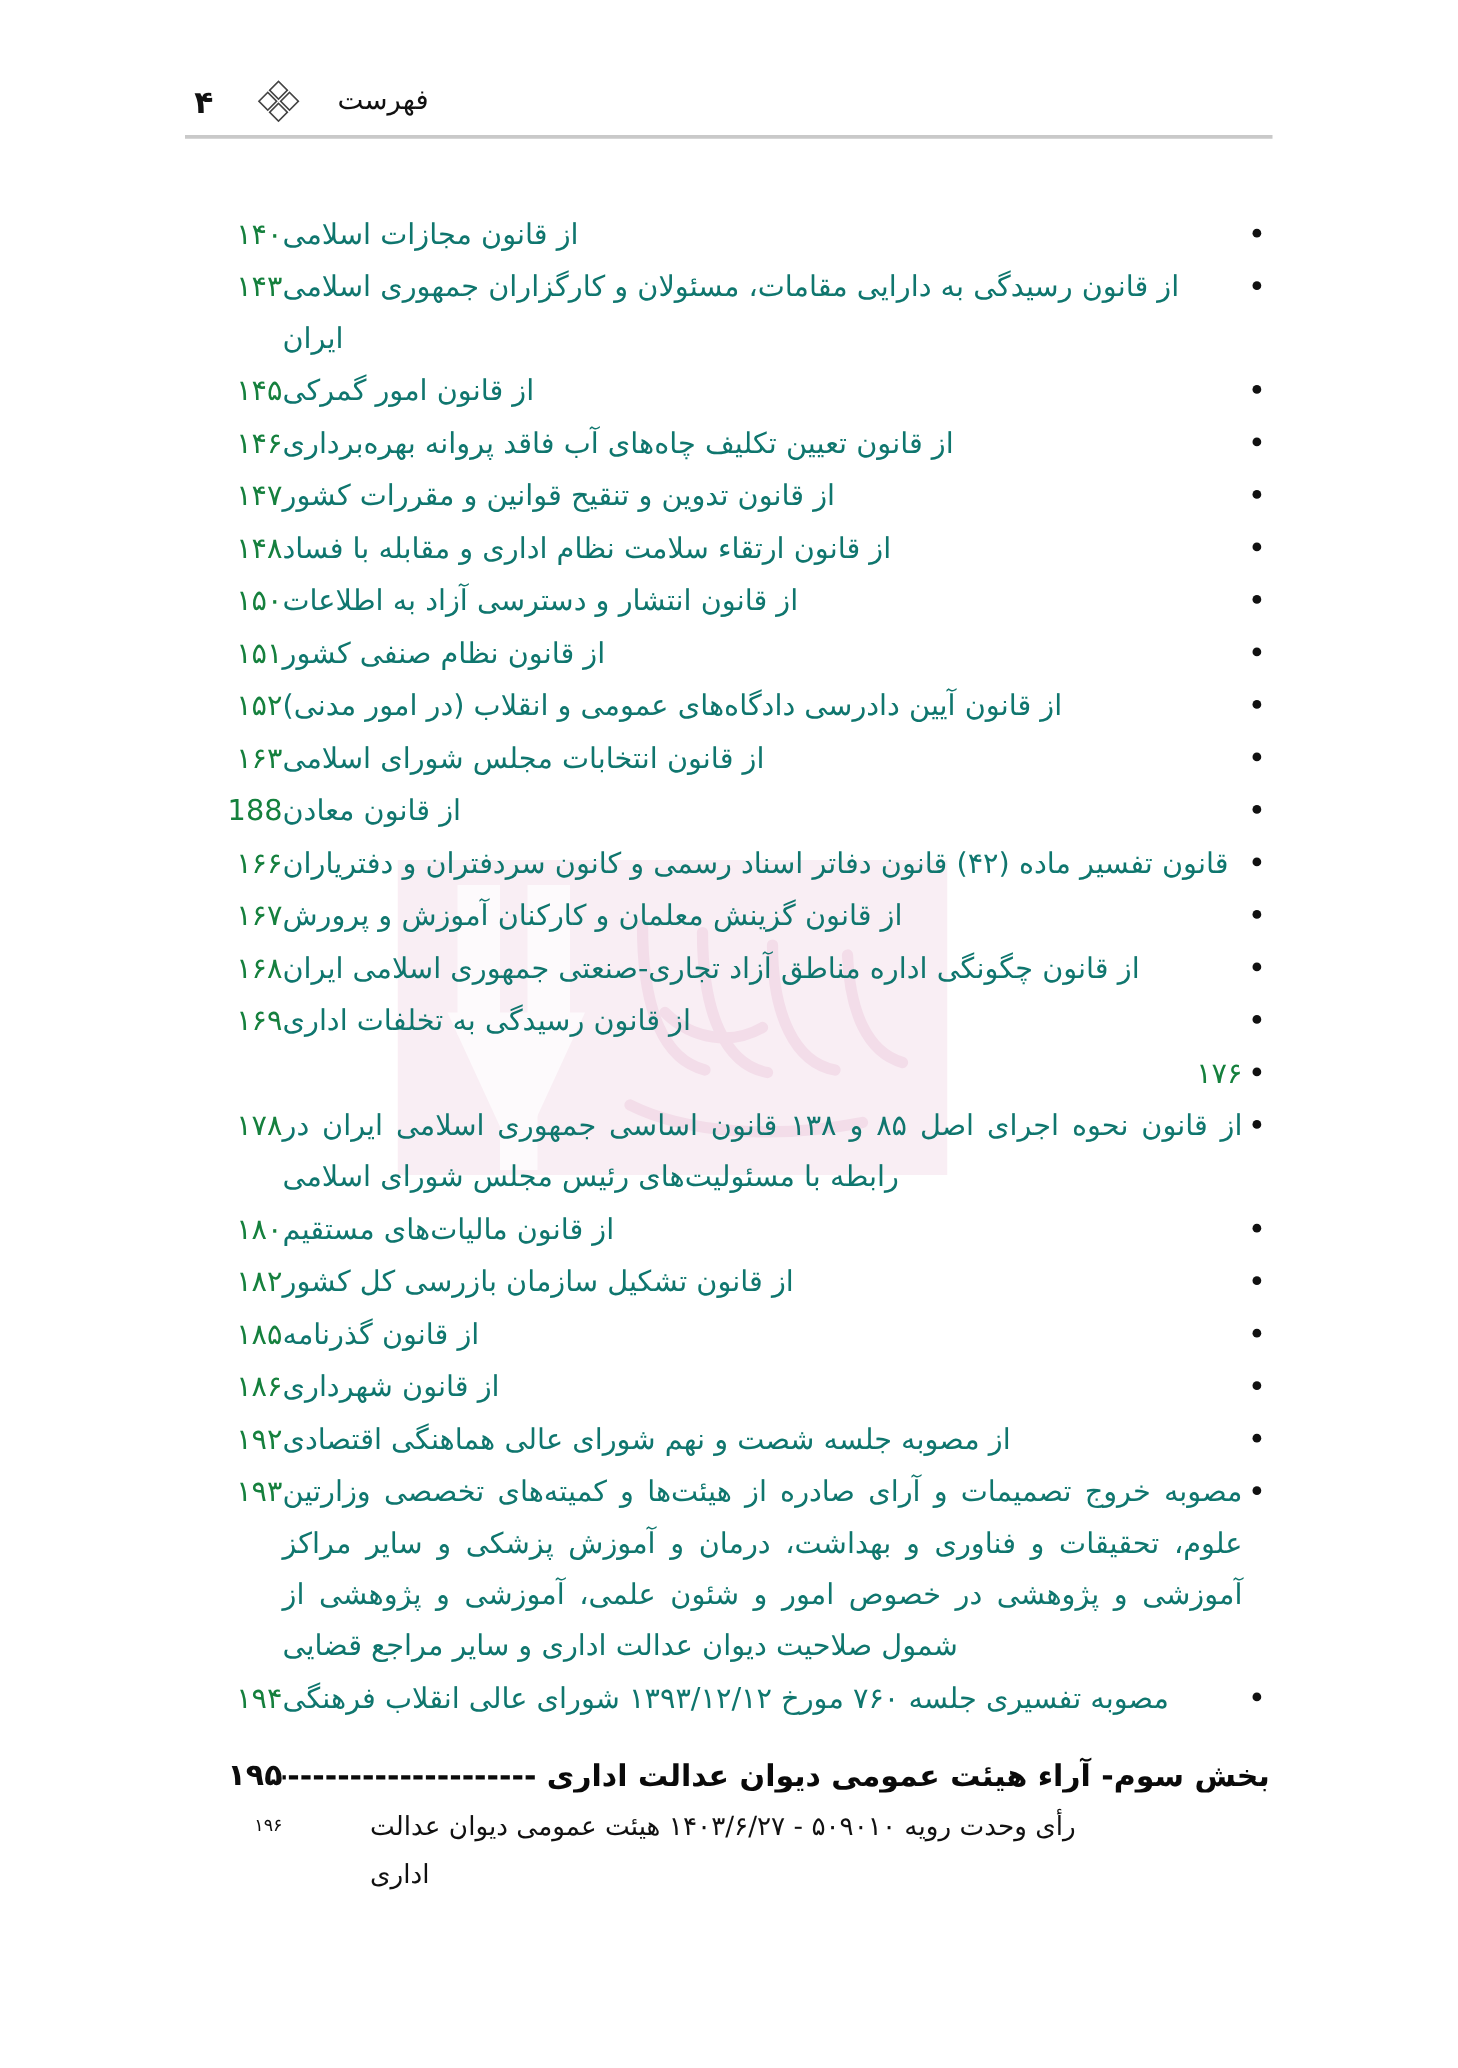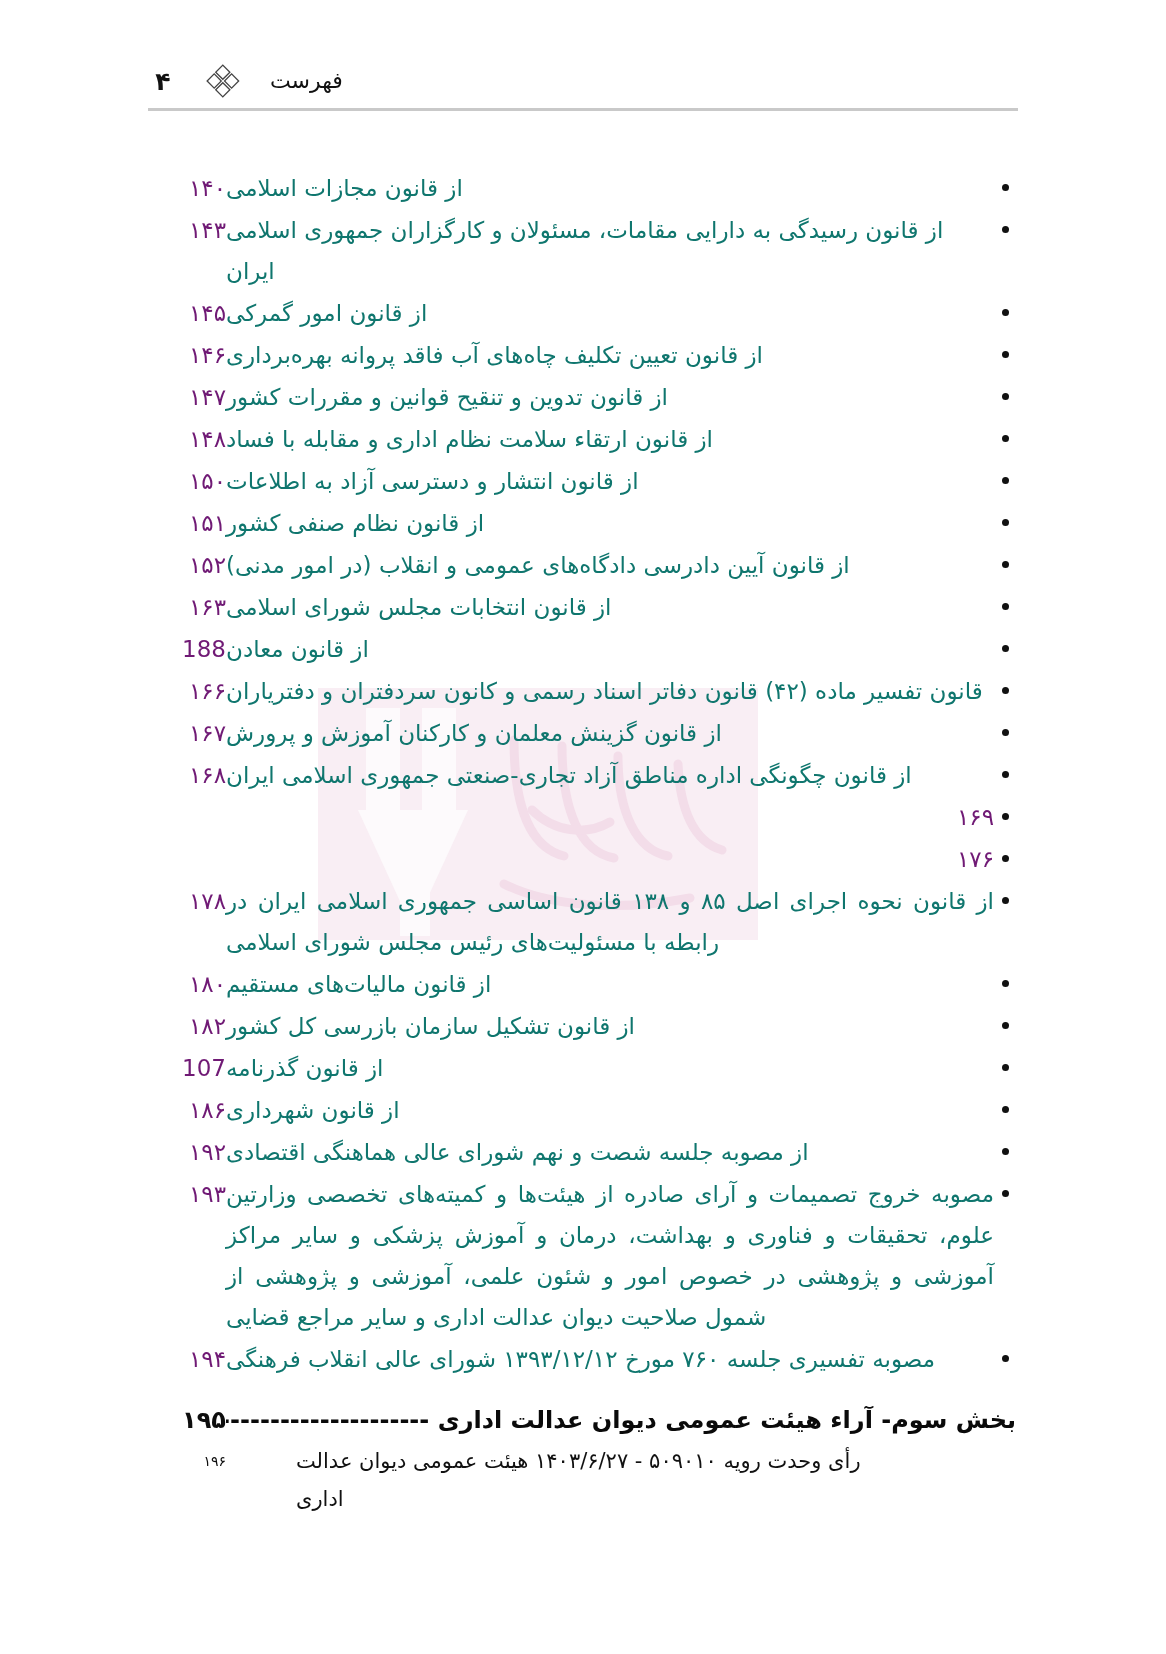--- a/index.html
+++ b/index.html
@@ -104,21 +104,21 @@
     width: 100%;
     margin-bottom: 1px;
   }
   .toc-entry .pg {
     flex: 0 0 auto;
     width: 78px;
     text-align: right;
     padding-right: 0;
     font-size: 23px;
     line-height: 41px;
-    color: #701a75;
+    color: #15803d;
     order: 2;
     direction: ltr;
     unicode-bidi: embed;
     white-space: nowrap;
   }
   .toc-entry .body {
     flex: 1 1 auto;
     order: 1;
     min-width: 0;
   }
@@ -364,20 +364,23 @@
         </div>
         <div class="toc-entry single">
           <span class="bullet"></span>
           <span class="body">
             <span class="txt" style="display: block;">از قانون چگونگی اداره مناطق آزاد تجاری-صنعتی جمهوری اسلامی ایران</span>
           </span>
           <span class="pg">۱۶۸</span>
         </div>
         <div class="toc-entry single">
           <span class="bullet"></span>
+          <span class="body">
+            <span class="txt" style="display: block;">از قانون رسیدگی به تخلفات اداری</span>
+          </span>
           <span class="pg">۱۶۹</span>
         </div>
         <div class="toc-entry single">
           <span class="bullet"></span>
           <span class="pg">۱۷۶</span>
         </div>
         <div class="toc-entry wrap">
           <span class="bullet"></span>
           <span class="body">
             <span class="txt" style="display: block;">از قانون نحوه اجرای اصل ۸۵ و ۱۳۸ قانون اساسی جمهوری اسلامی ایران در رابطه با مسئولیت‌های رئیس مجلس شورای اسلامی</span>
@@ -396,21 +399,21 @@
           <span class="body">
             <span class="txt" style="display: block;">از قانون تشکیل سازمان بازرسی کل کشور</span>
           </span>
           <span class="pg">۱۸۲</span>
         </div>
         <div class="toc-entry single">
           <span class="bullet"></span>
           <span class="body">
             <span class="txt" style="display: block;">از قانون گذرنامه</span>
           </span>
-          <span class="pg">107</span>
+          <span class="pg">۱۸۵</span>
         </div>
         <div class="toc-entry single">
           <span class="bullet"></span>
           <span class="body">
             <span class="txt" style="display: block;">از قانون شهرداری</span>
           </span>
           <span class="pg">۱۸۶</span>
         </div>
         <div class="toc-entry single">
           <span class="bullet"></span>

